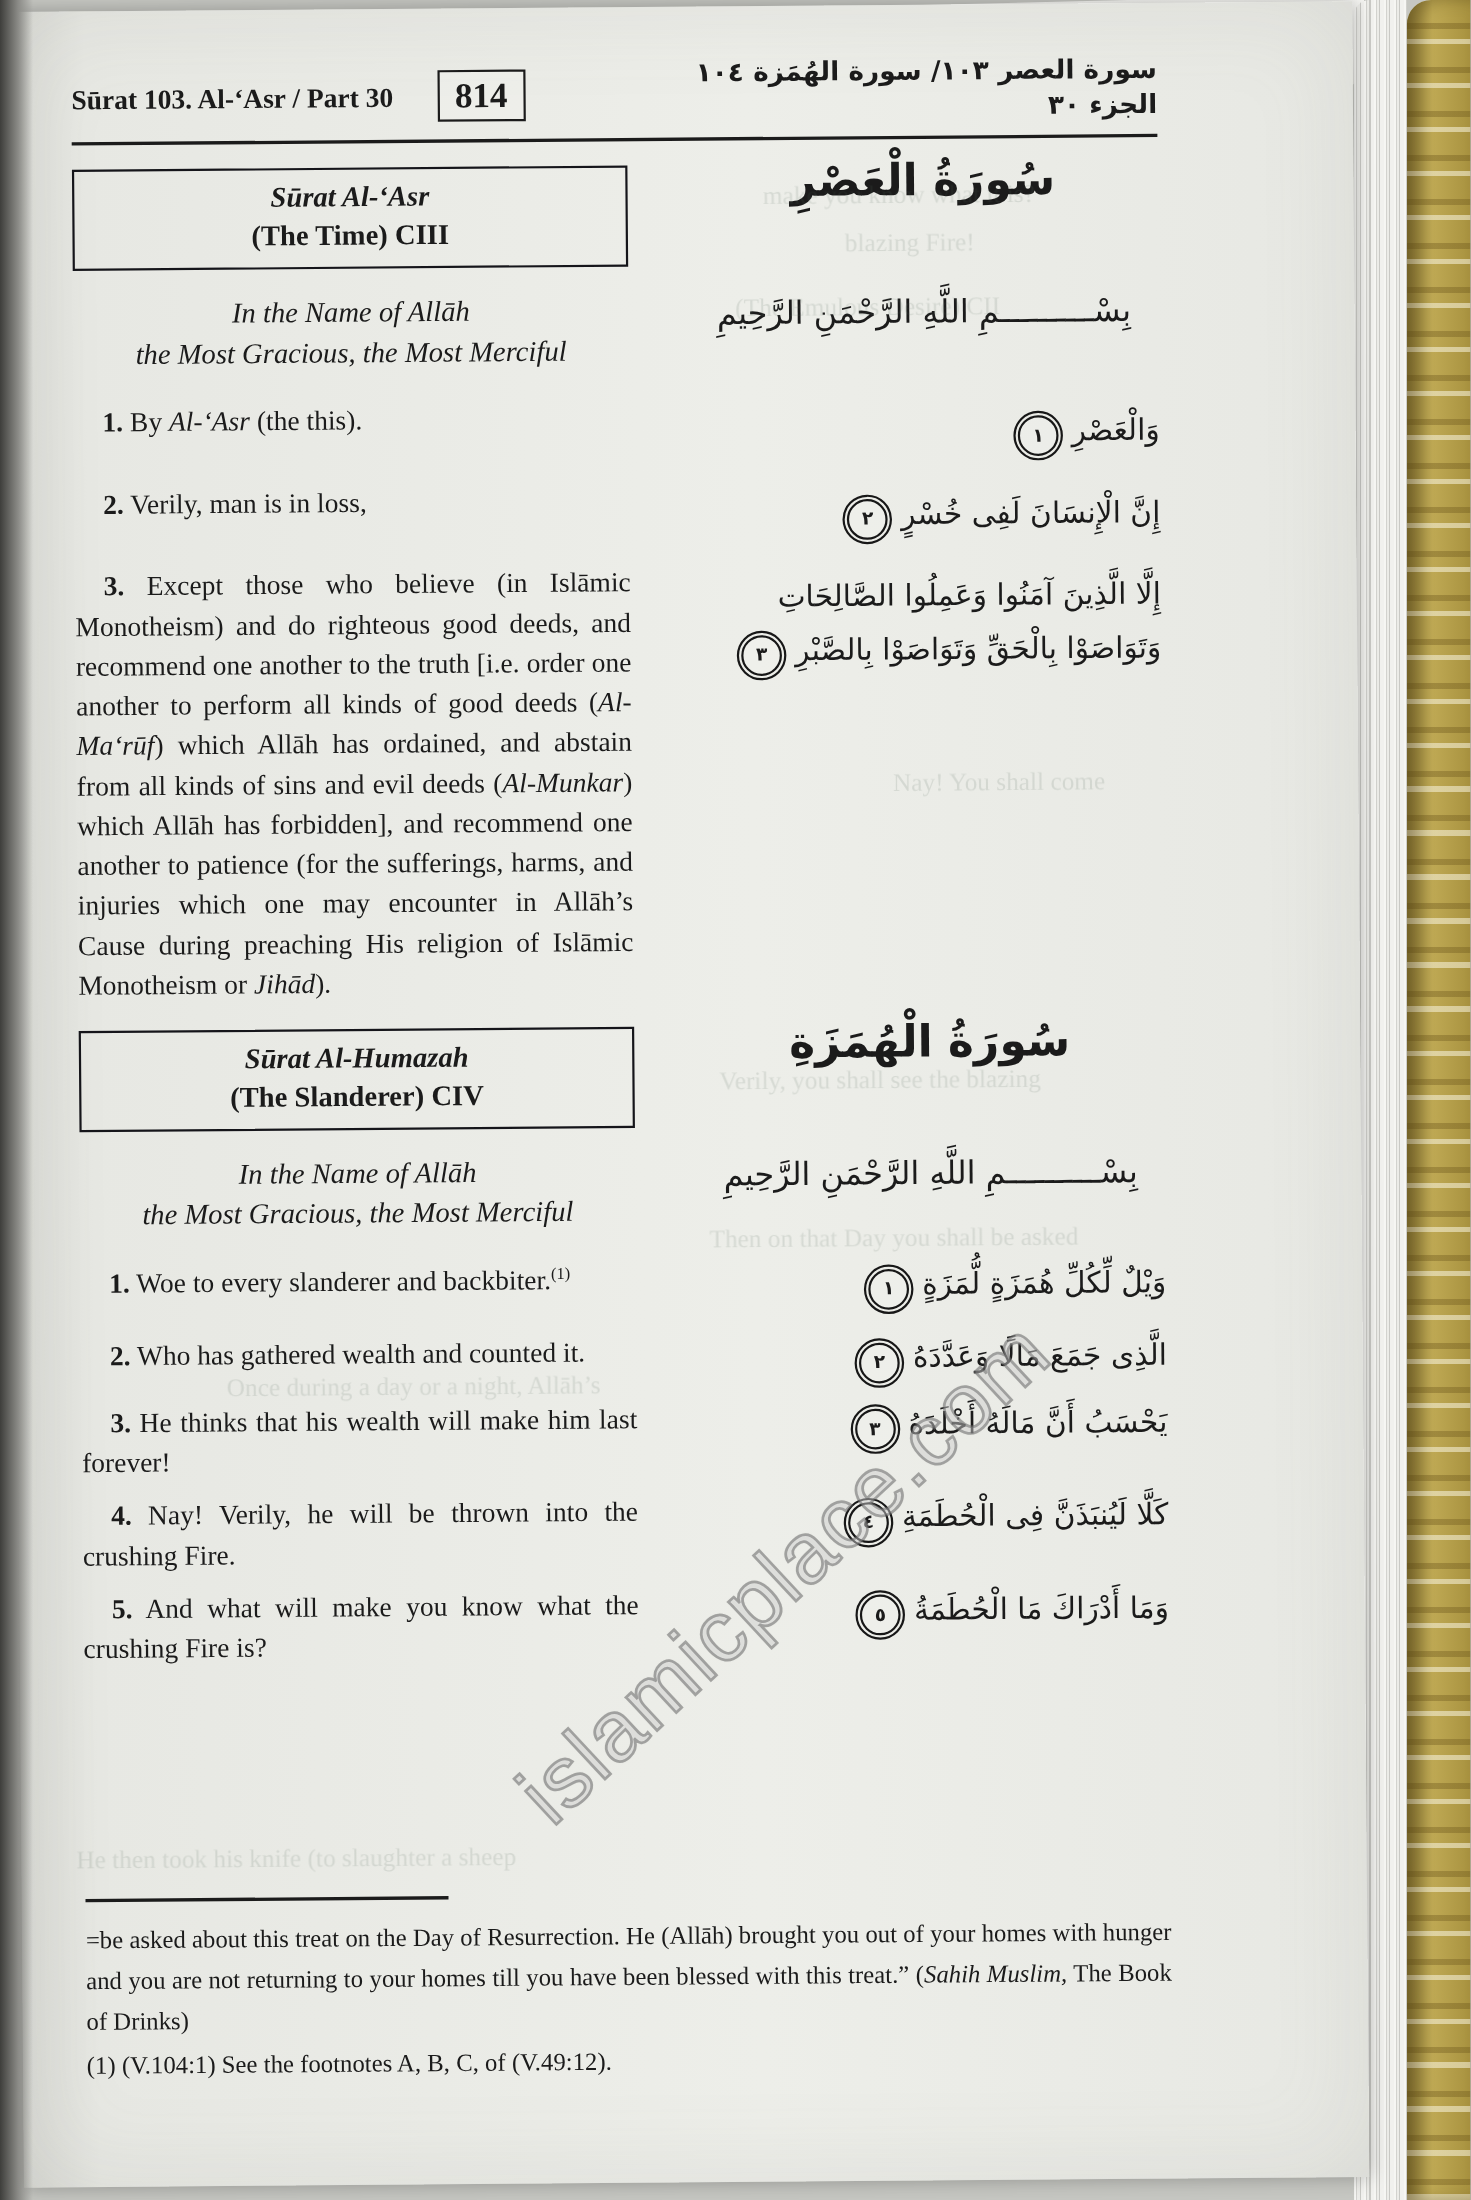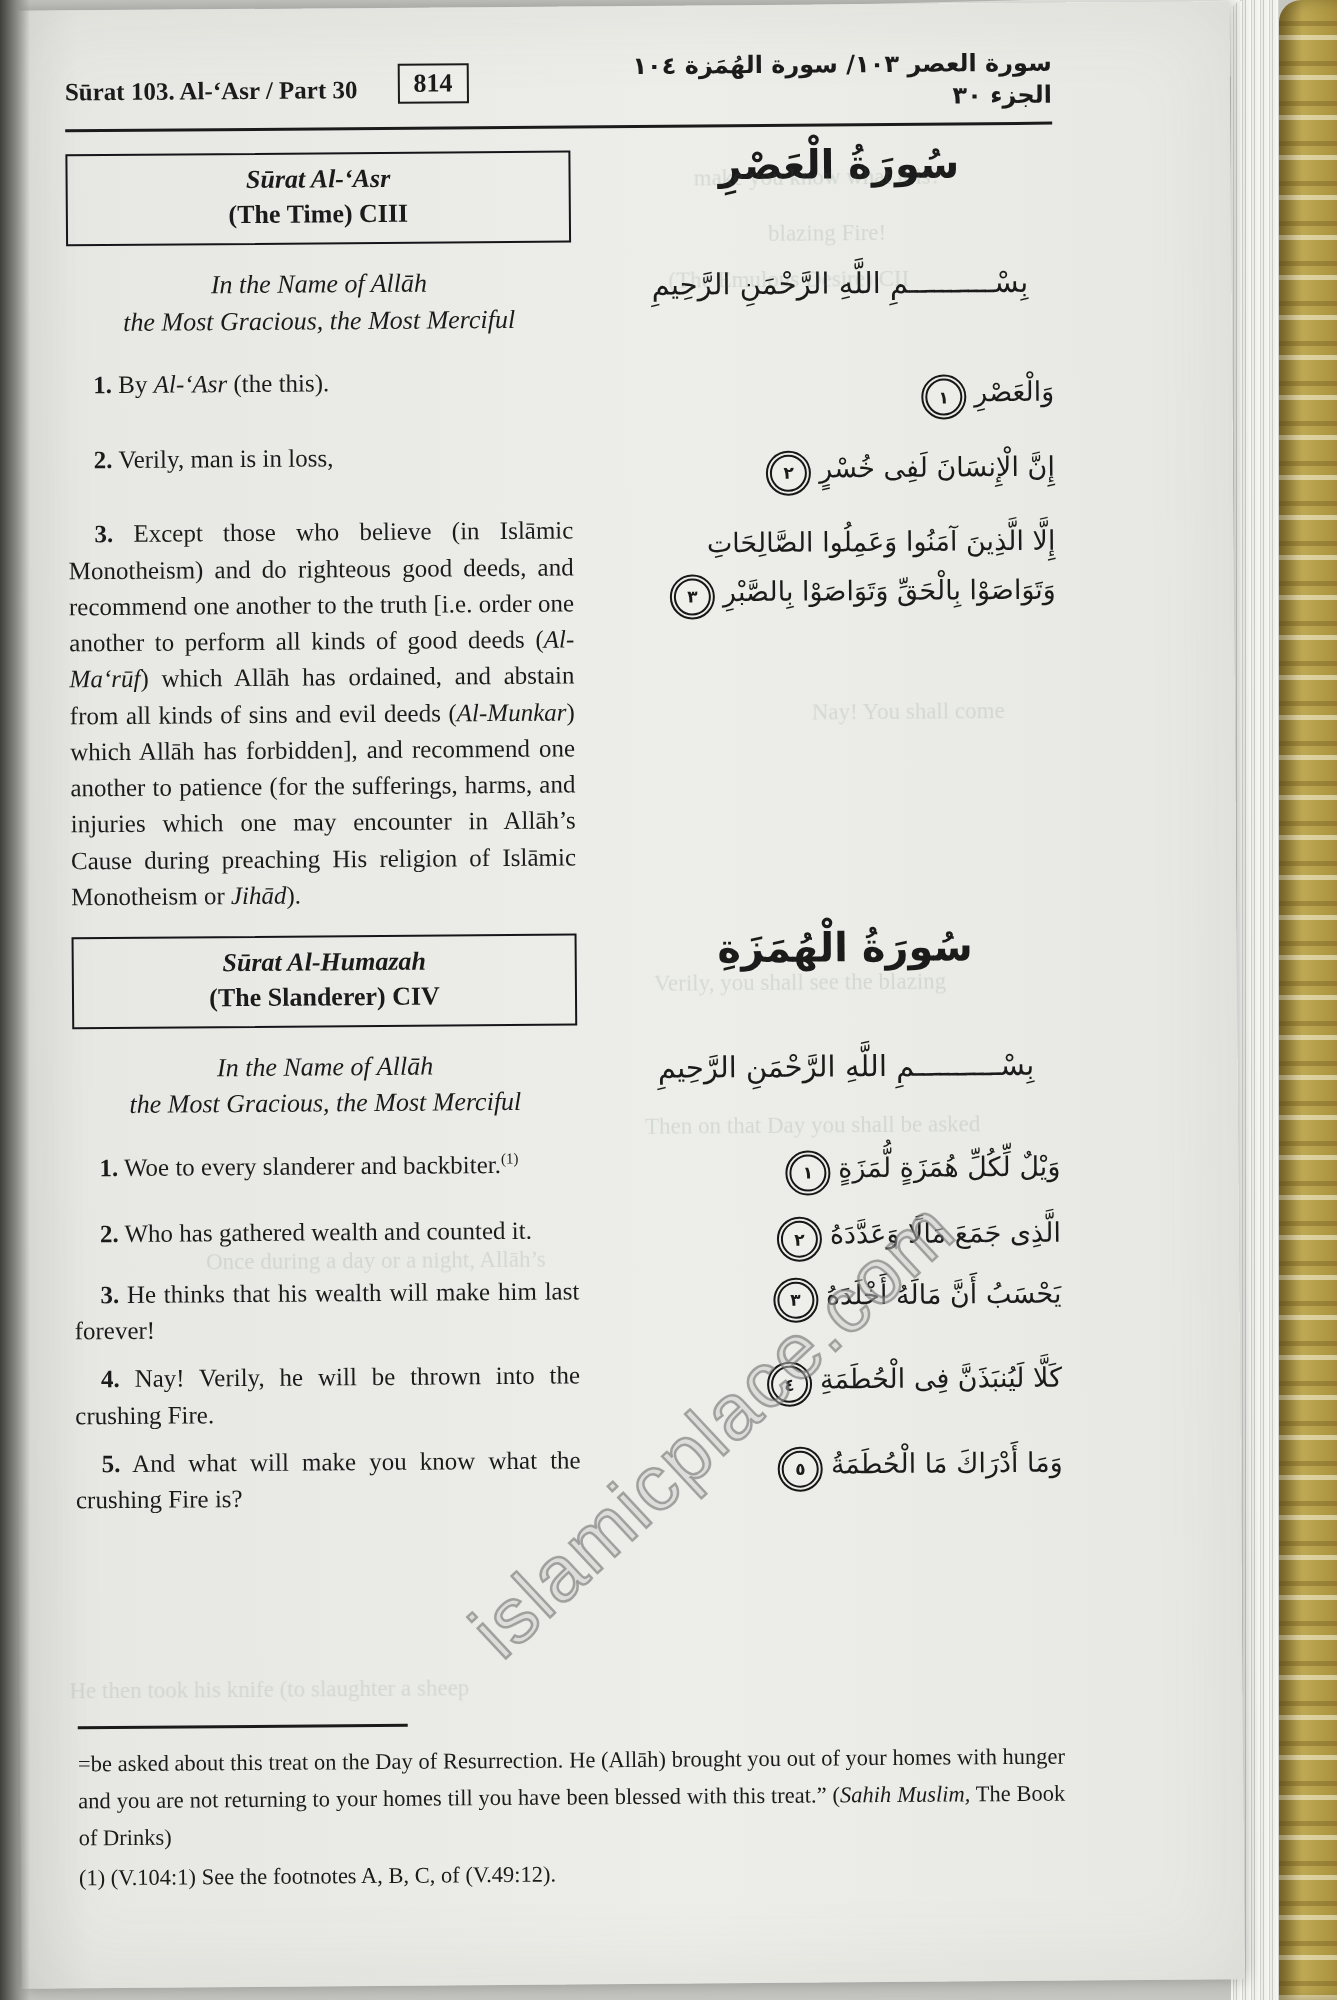--- a/index.html
+++ b/index.html
@@ -26,21 +26,21 @@
   .page{position:absolute;left:14px;top:6px;right:100px;bottom:16px;
     background:linear-gradient(90deg,#d9dad5 0,#e7e8e3 70px,#edeee9 55%,#e7e8e3 100%);
     transform:rotate(-0.45deg);
     box-shadow:0 0 18px rgba(0,0,0,.28), inset 0 0 90px rgba(118,118,108,.12);
     display:flex;flex-direction:column;box-sizing:border-box;
     padding:44px 178px 92px 58px;z-index:2;}
 
   
   .page-header{display:flex;align-items:flex-start;}
   .header-left{font-weight:bold;font-size:25px;padding-top:24px;white-space:nowrap;}
-  .pagenum-box{border:2.5px solid #1b1b1b;font-weight:bold;font-size:26px;
+  .pagenum-box{border:2.5px solid #1b1b1b;font-weight:bold;font-size:32px;
     padding:3px 14px;margin-left:40px;margin-top:12px;background:rgba(255,255,255,.15);}
   .header-ar{margin-left:auto;text-align:right;direction:rtl;
     font-family:"DejaVu Sans",sans-serif;font-weight:bold;font-size:24px;line-height:1.35;}
   .header-rule{height:3.5px;background:#1b1b1b;margin-top:10px;}
 
   
   .row{display:flex;align-items:flex-start;column-gap:55px;}
   .col-en{width:505px;flex:0 0 auto;}
   .col-ar{flex:1;text-align:right;direction:rtl;font-family:"DejaVu Sans",sans-serif;}
 
@@ -92,21 +92,21 @@
 <div class="photo">
 
   <div class="corner-pages"></div>
   <div class="page-stack"></div>
   <div class="gold-edge"></div>
   <div class="gutter-shadow"></div>
 
   <div class="page" style="position:absolute;">
 
     <div class="ghost" style="left:686px;top:160px;">make you know what it is?</div>
-    <div class="ghost" style="left:760px;top:216px;">blazing Fire!</div>
+    <div class="ghost" style="left:760px;top:204px;">blazing Fire!</div>
     <div class="ghost" style="left:660px;top:262px;">(The Emulous Desire) CII</div>
     <div class="ghost" style="left:800px;top:695px;">Nay! You shall come</div>
     <div class="ghost" style="left:640px;top:965px;">Verily, you shall see the blazing</div>
     <div class="ghost" style="left:630px;top:1108px;">Then on that Day you shall be asked</div>
     <div class="ghost" style="left:190px;top:1240px;">Once during a day or a night, Allāh’s</div>
     <div class="ghost" style="left:50px;top:1668px;">He then took his knife (to slaughter a sheep</div>
 
     <header class="page-header">
       <div class="header-left">Sūrat 103. Al-‘Asr / Part 30</div>
       <div class="pagenum-box">

